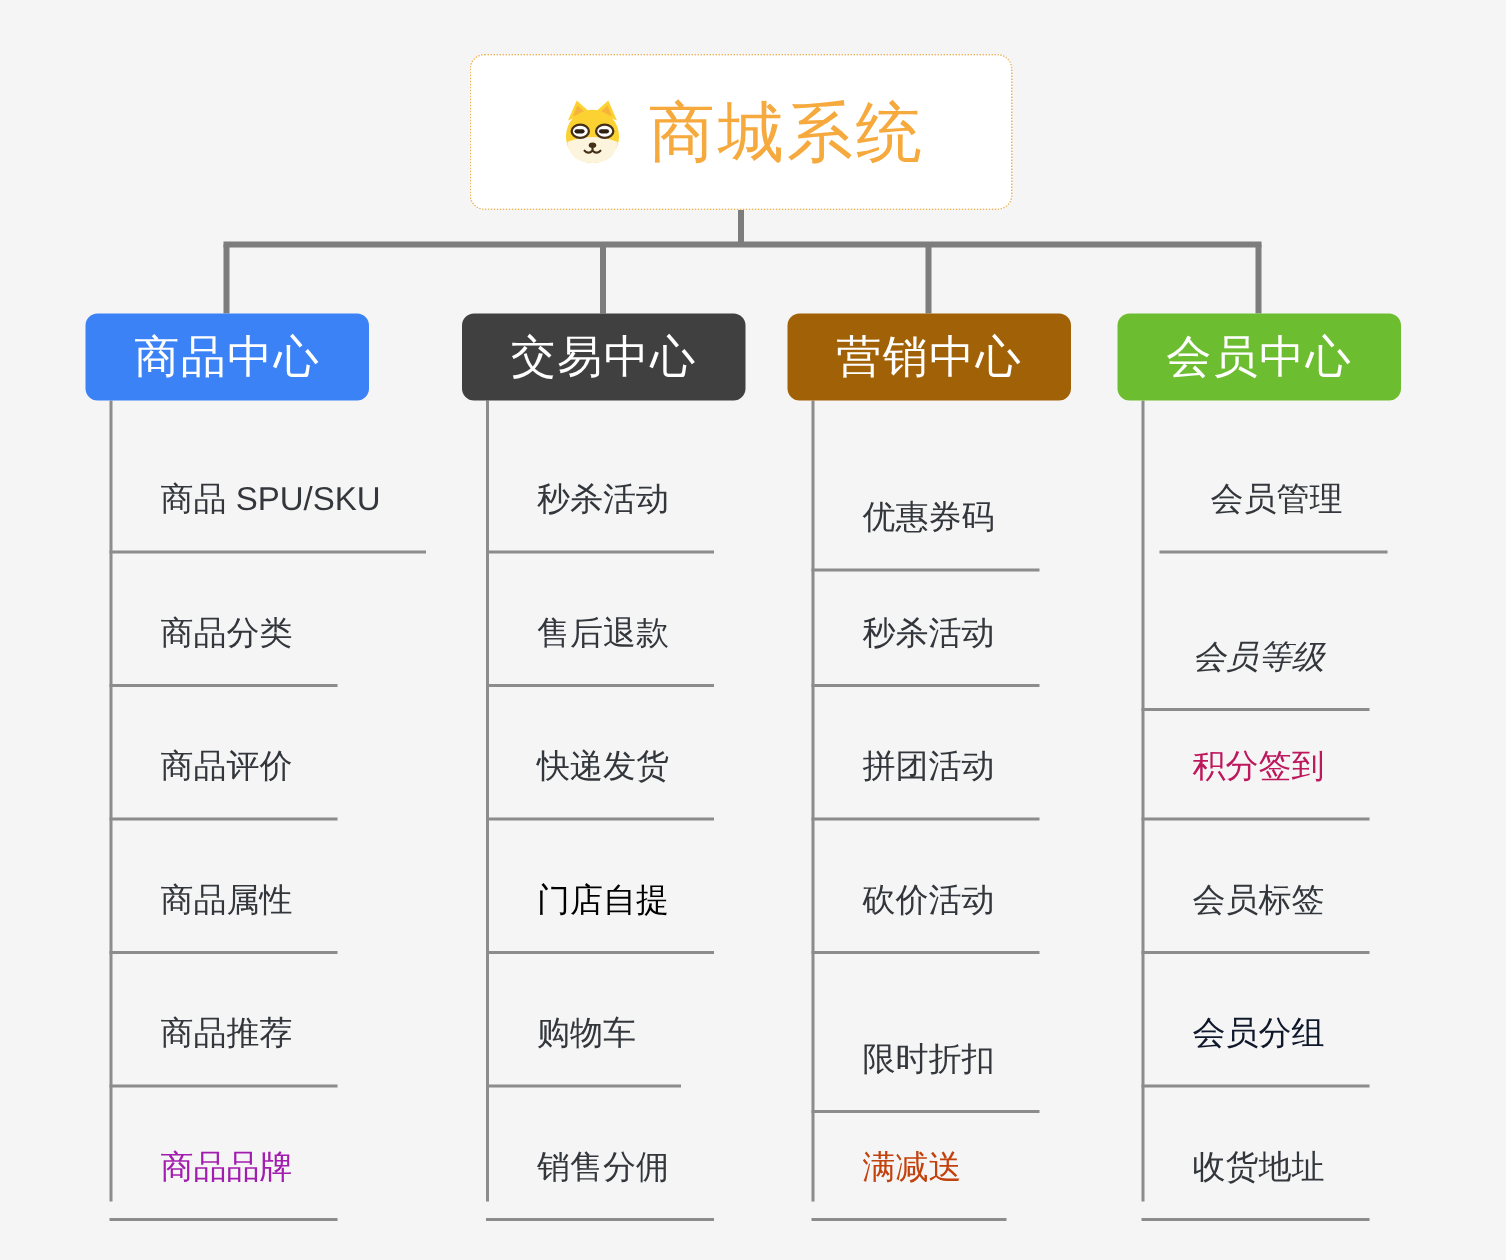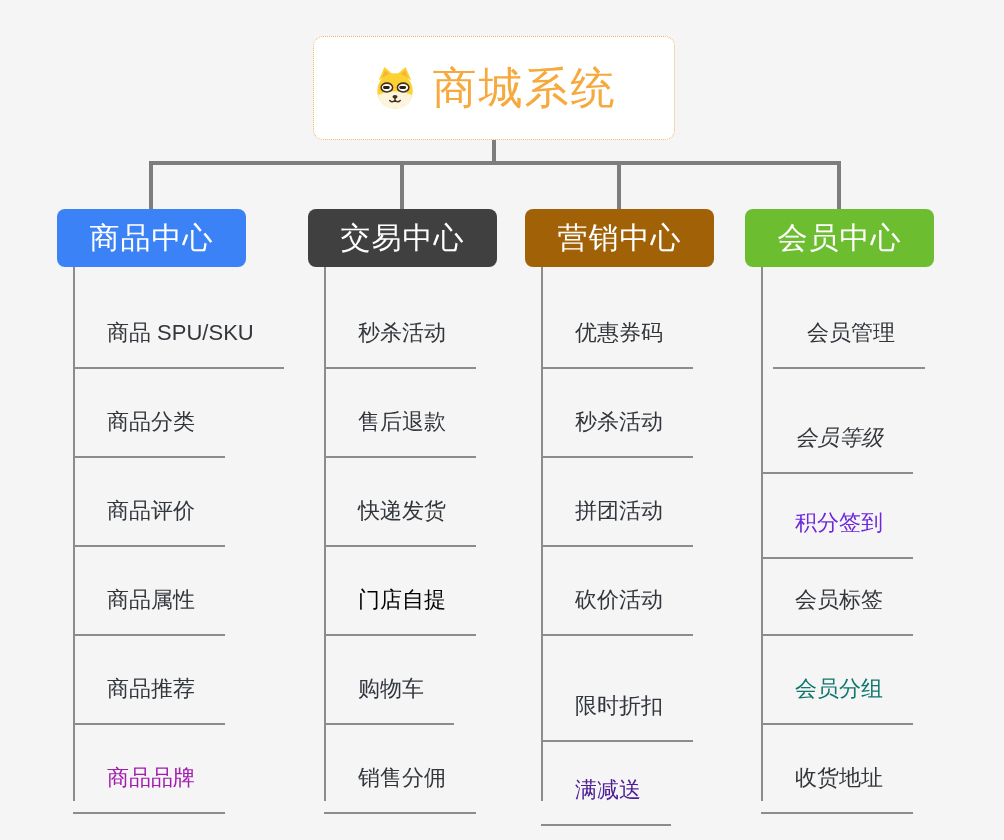--- a/index.html
+++ b/index.html
@@ -96,32 +96,32 @@
         <div class="branch-item" style="top: 200px; border-bottom-color: rgb(140, 140, 140); color: rgb(51, 55, 60);">售后退款</div>
         <div class="branch-item" style="top: 289px; border-bottom-color: rgb(140, 140, 140); color: rgb(51, 55, 60);">快递发货</div>
         <div class="branch-item" style="top: 378px; border-bottom-color: rgb(140, 140, 140); color: #000000;">门店自提</div>
         <div class="branch-item" style="top: 467px; border-bottom-color: rgb(140, 140, 140); color: rgb(51, 55, 60);">购物车</div>
         <div class="branch-item" style="top: 556px; border-bottom-color: rgb(140, 140, 140); color: rgb(51, 55, 60);">销售分佣</div>
       </div>
       <div class="branch-col" style="left: 525px;">
         <div class="branch-drop" style="background: rgb(125, 125, 125);"></div>
         <div class="trunk" style="height: 534px; background: rgb(140, 140, 140);"></div>
         <div class="branch-header" style="background: #a16207; color: rgb(255, 255, 255); font-family: Liberation Mono, monospace;">营销中心</div>
-        <div class="branch-item" style="top: 111px; border-bottom-color: rgb(140, 140, 140); color: rgb(51, 55, 60);">优惠券码</div>
+        <div class="branch-item" style="top: 123px; border-bottom-color: rgb(140, 140, 140); color: rgb(51, 55, 60);">优惠券码</div>
         <div class="branch-item" style="top: 200px; border-bottom-color: rgb(140, 140, 140); color: rgb(51, 55, 60);">秒杀活动</div>
         <div class="branch-item" style="top: 289px; border-bottom-color: rgb(140, 140, 140); color: rgb(51, 55, 60);">拼团活动</div>
         <div class="branch-item" style="top: 378px; border-bottom-color: rgb(140, 140, 140); color: rgb(51, 55, 60);">砍价活动</div>
         <div class="branch-item" style="top: 467px; border-bottom-color: rgb(140, 140, 140); color: rgb(51, 55, 60); margin-top: 17px;">限时折扣</div>
-        <div class="branch-item" style="top: 568px; border-bottom-color: rgb(140, 140, 140); color: #4c1d95;">满减送</div>
+        <div class="branch-item" style="top: 556px; border-bottom-color: rgb(140, 140, 140); color: #c2410c;">满减送</div>
       </div>
       <div class="branch-col" style="left: 745px;">
         <div class="branch-drop" style="background: rgb(125, 125, 125);"></div>
         <div class="trunk" style="height: 534px; background: rgb(140, 140, 140);"></div>
         <div class="branch-header" style="background: rgb(109, 189, 48); color: rgb(255, 255, 255);">会员中心</div>
         <div class="branch-item" style="top: 111px; border-bottom-color: rgb(140, 140, 140); color: rgb(51, 55, 60); margin-left: 12px;">会员管理</div>
         <div class="branch-item" style="top: 216px; border-bottom-color: rgb(140, 140, 140); color: rgb(51, 55, 60); font-style: italic;">会员等级</div>
-        <div class="branch-item" style="top: 289px; border-bottom-color: rgb(140, 140, 140); color: #6d28d9; margin-top: 12px;">积分签到</div>
+        <div class="branch-item" style="top: 289px; border-bottom-color: rgb(140, 140, 140); color: #be185d;">积分签到</div>
         <div class="branch-item" style="top: 378px; border-bottom-color: rgb(140, 140, 140); color: rgb(51, 55, 60);">会员标签</div>
-        <div class="branch-item" style="top: 467px; border-bottom-color: rgb(140, 140, 140); color: #0f766e;">会员分组</div>
+        <div class="branch-item" style="top: 467px; border-bottom-color: rgb(140, 140, 140); color: #0f172a;">会员分组</div>
         <div class="branch-item" style="top: 556px; border-bottom-color: rgb(140, 140, 140); color: rgb(51, 55, 60);">收货地址</div>
       </div>
     </div>
 </div>
 
 </body></html>

